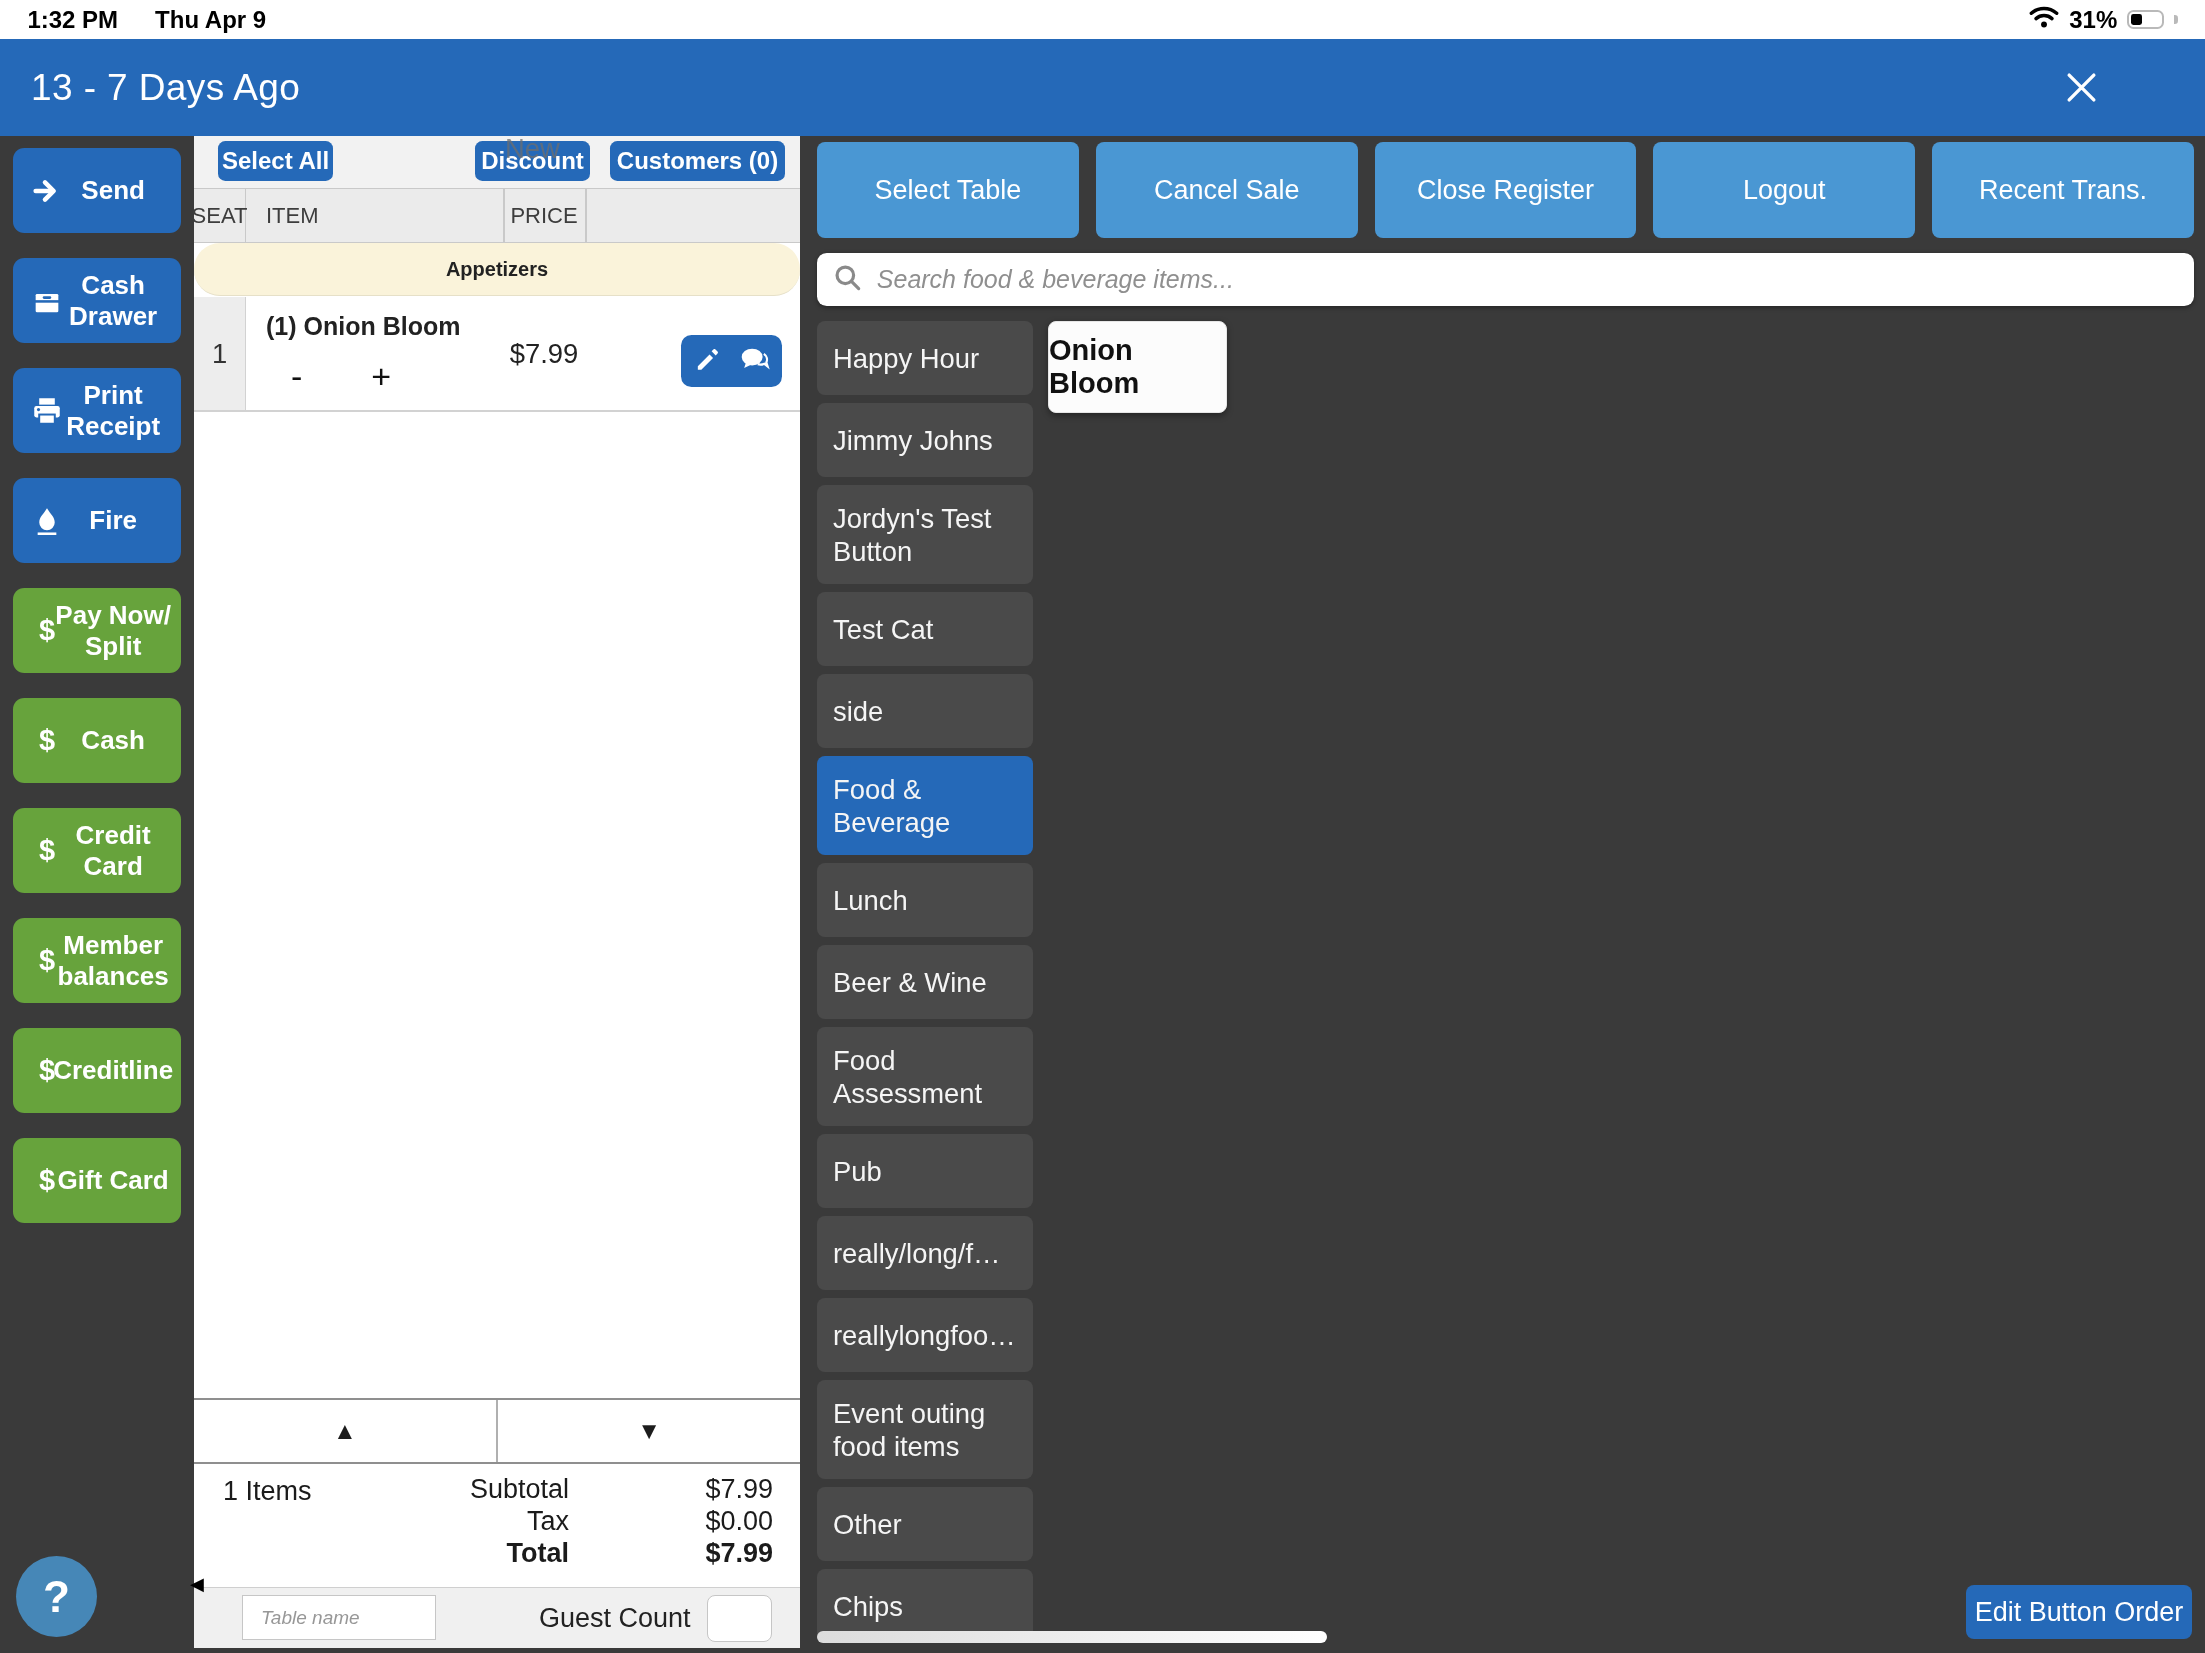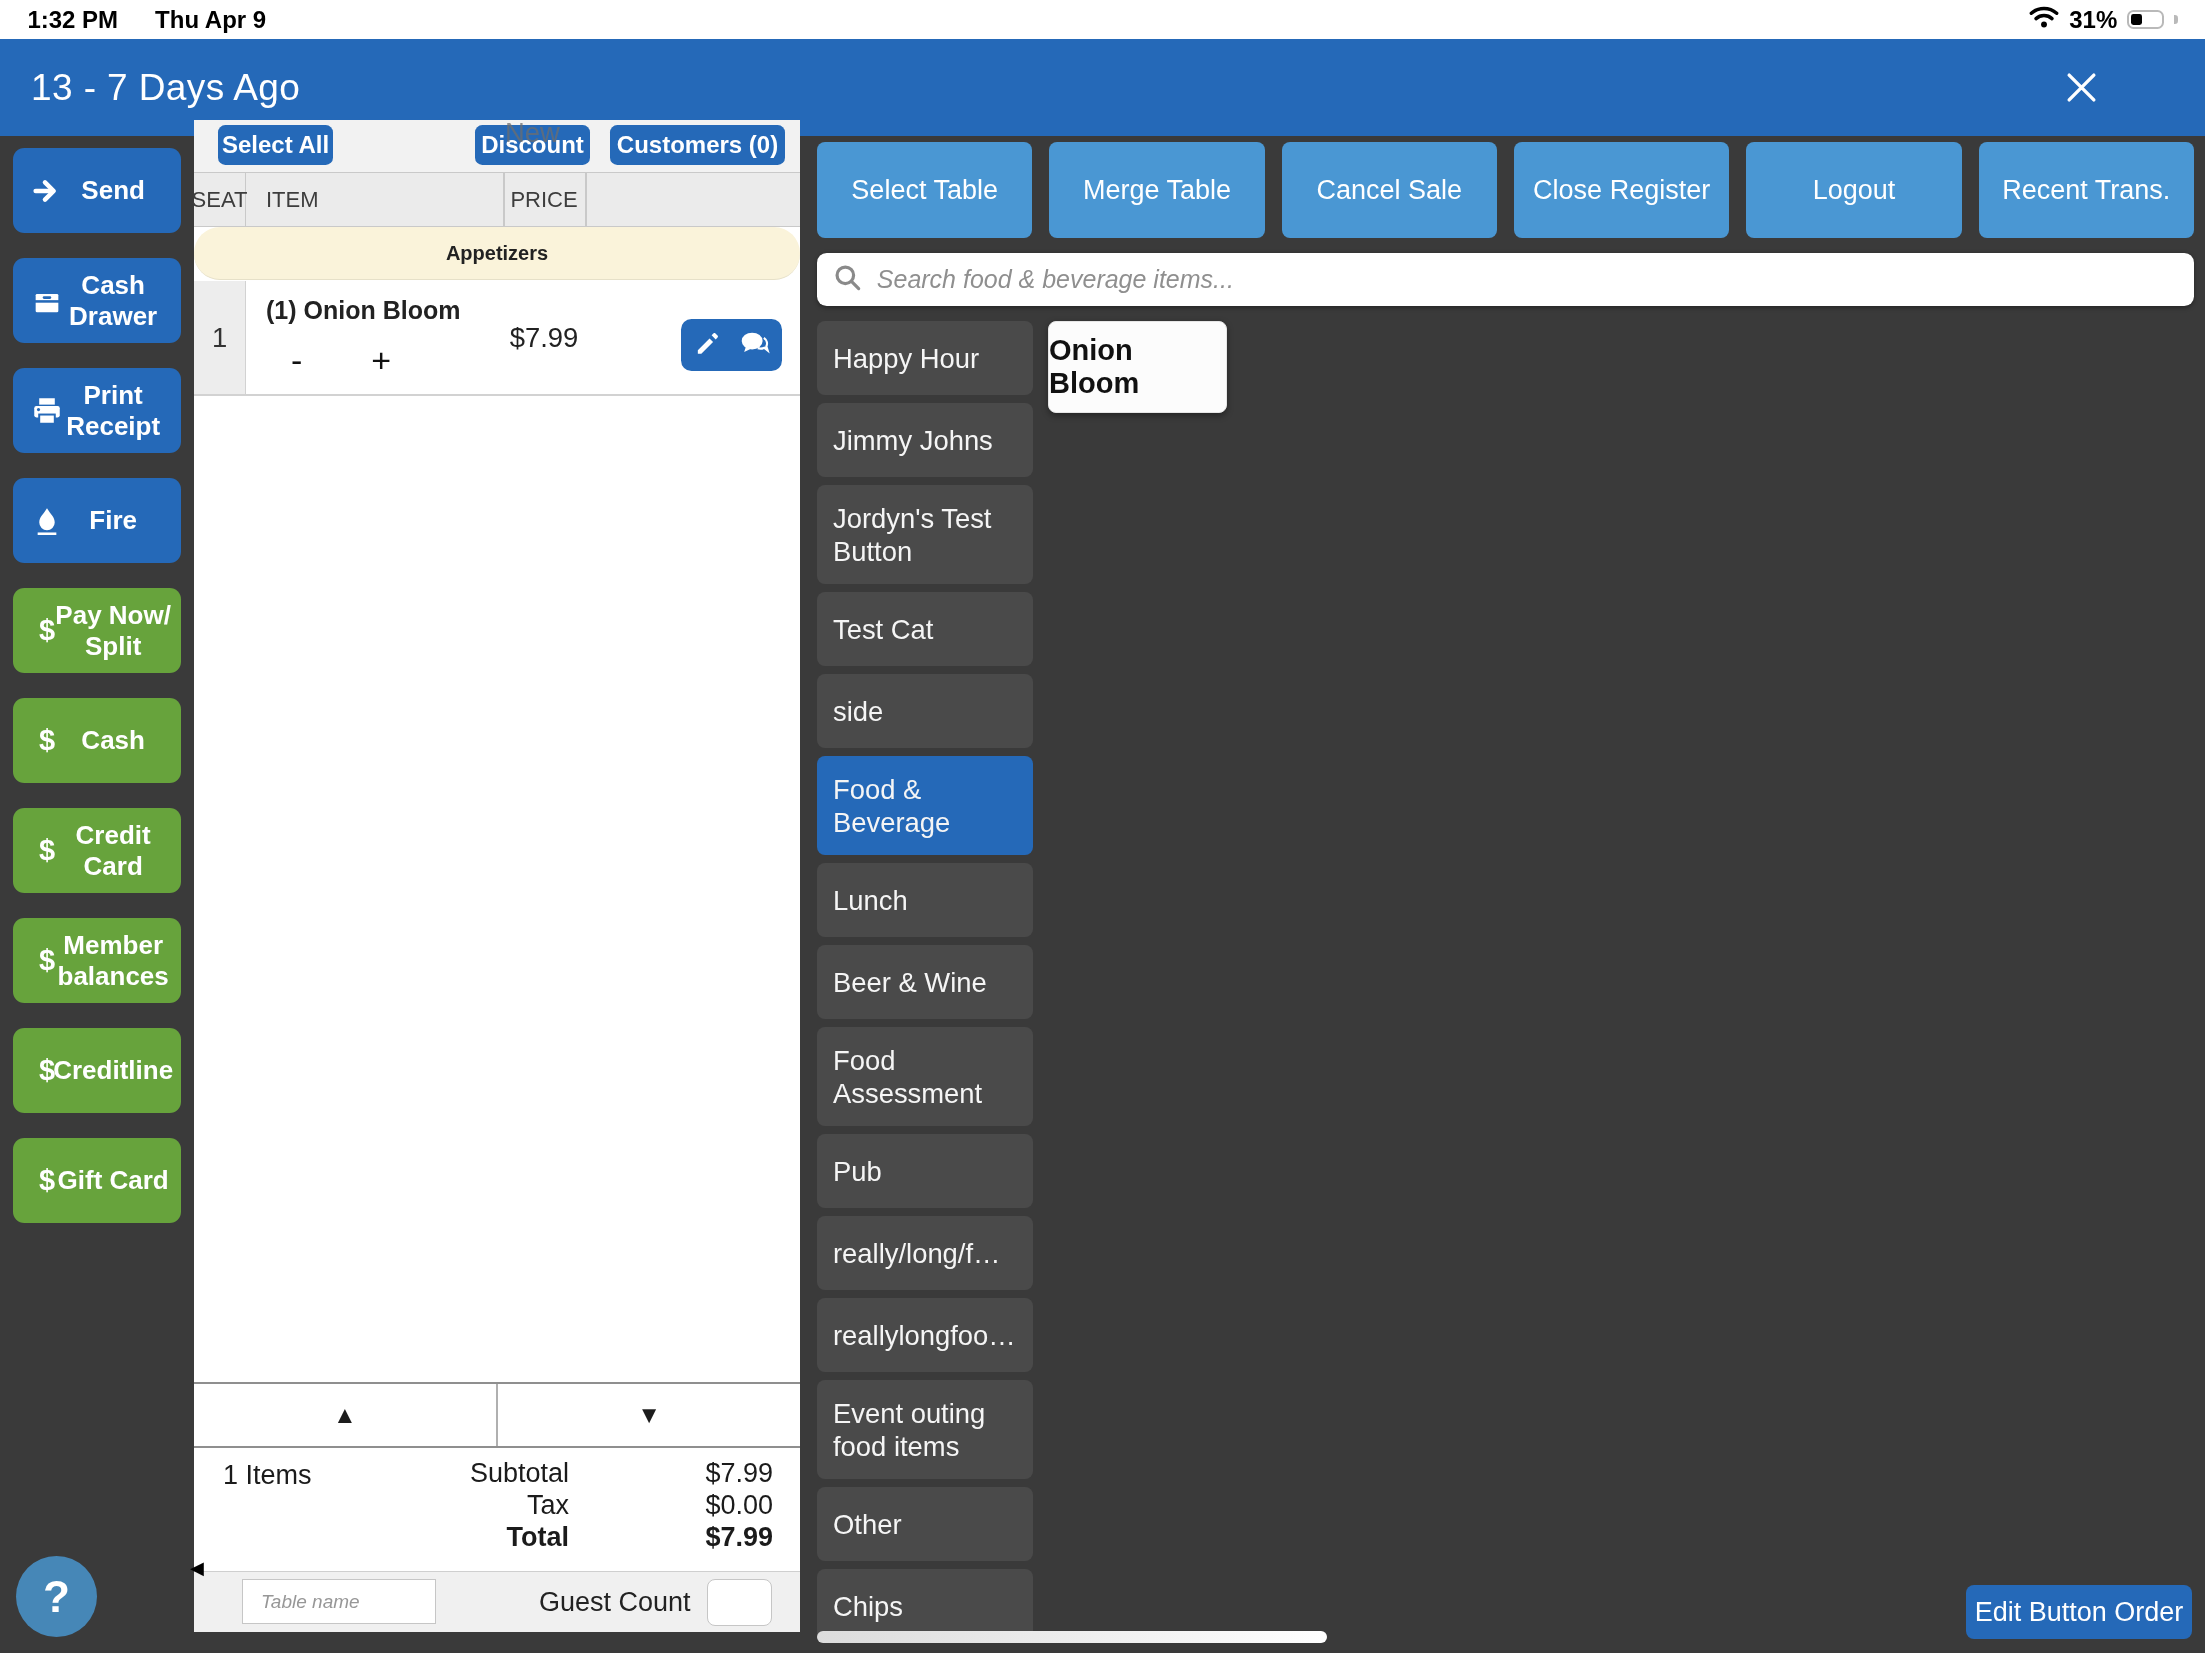--- a/index.html
+++ b/index.html
@@ -26,21 +26,21 @@
     padding:12px 13px;box-sizing:border-box;}
   .side-btn{position:relative;min-height:85px;border-radius:11.3px;color:#fff;font-size:26px;font-weight:700;
     display:flex;align-items:center;justify-content:center;text-align:center;line-height:31px;
     padding:6.5px 9.7px 6.5px 42px;box-sizing:border-box;cursor:pointer;}
   .side-btn.blue{background:#2569b8;}
   .side-btn.green{background:#67a33c;}
   .side-ic{position:absolute;left:16px;top:50%;transform:translateY(-50%);width:36px;height:36px;
     display:flex;align-items:center;justify-content:center;}
   .dollar{font-size:29px;font-weight:700;color:#fff;}
   
-  .order{position:absolute;left:194px;top:120px;width:606px;height:1511px;background:#fff;}
+  .order{position:absolute;left:194px;top:136px;width:606px;height:1511px;background:#fff;}
   .order-toolbar{position:absolute;top:0;left:0;right:0;height:52px;background:#f2f2f2;}
   .toolbar-btn{position:absolute;top:4.8px;height:40px;background:#2569b8;color:#fff;font-weight:700;
     font-size:24px;border-radius:7.3px;display:flex;align-items:center;justify-content:center;cursor:pointer;}
   .btn-select-all{left:24px;width:115px;}
   .btn-discount{left:281px;width:115px;}
   .btn-customers{left:416px;width:175px;}
   .ghost-new{position:absolute;left:281px;width:115px;top:-3.2px;text-align:center;font-size:27.4px;
     color:#6e6e6e;opacity:.75;z-index:3;font-weight:500;pointer-events:none;}
   .order-header{position:absolute;top:52px;left:0;right:0;height:55px;background:#ebebeb;
     border-top:1.6px solid #c9c9c9;border-bottom:1.6px solid #c9c9c9;box-sizing:border-box;font-size:22px;color:#3d3d3d;}
@@ -273,21 +273,20 @@
     <input class="table-input" type="text" placeholder="Table name" style="">
     <div class="guest-label">Guest Count</div>
     <input class="guest-input" type="text" style="">
   </div>
   <div class="edge-tri">◀</div>
 </div>
 
 <div class="actions">
 
 <div class="action">Select Table</div>
-    <div class="action">Merge Table</div>
     <div class="action">Cancel Sale</div>
     <div class="action">Close Register</div>
     <div class="action">Logout</div>
     <div class="action">Recent Trans.</div>
   </div>
 
 <div class="search">
   <span>
     <svg width="32" height="32" viewBox="0 0 24 24">
         <circle cx="10" cy="10" r="6.2" fill="none" stroke="#8a8a8a" stroke-width="2.4"></circle>

